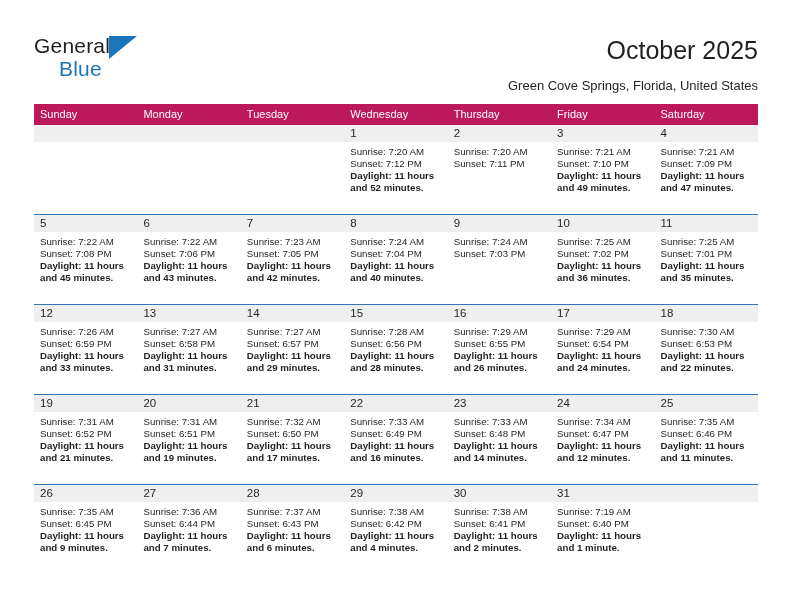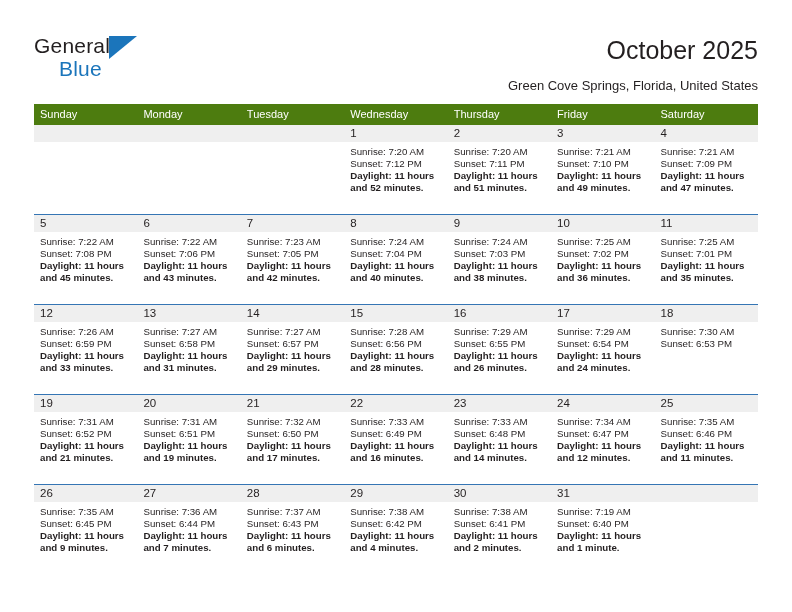--- a/index.html
+++ b/index.html
@@ -83,21 +83,21 @@
   
   .calendar {
     position: absolute;
     left: 34px;
     top: 104px;
     width: 724px;
   }
   .cal-head {
     display: flex;
     width: 100%;
-    background: #4d7c0f;
+    background: #be185d;
     height: 21px;
   }
   .cal-head .cell {
     flex: 1 1 0;
     min-width: 0;
     color: #ffffff;
     font-size: 11px;
     line-height: 21px;
     padding-left: 6px;
     white-space: nowrap;
@@ -180,21 +180,20 @@
               <div>Sunrise: 7:20 AM</div>
               <div>Sunset: 7:12 PM</div>
               <div class="daylight">Daylight: 11 hours and 52 minutes.</div>
             </div>
           </div>
           <div class="day">
             <span class="datenum">2</span>
             <div class="info">
               <div>Sunrise: 7:20 AM</div>
               <div>Sunset: 7:11 PM</div>
-              <div class="daylight">Daylight: 11 hours and 51 minutes.</div>
             </div>
           </div>
           <div class="day">
             <span class="datenum">3</span>
             <div class="info">
               <div>Sunrise: 7:21 AM</div>
               <div>Sunset: 7:10 PM</div>
               <div class="daylight">Daylight: 11 hours and 49 minutes.</div>
             </div>
           </div>
@@ -238,21 +237,20 @@
               <div>Sunrise: 7:24 AM</div>
               <div>Sunset: 7:04 PM</div>
               <div class="daylight">Daylight: 11 hours and 40 minutes.</div>
             </div>
           </div>
           <div class="day">
             <span class="datenum">9</span>
             <div class="info">
               <div>Sunrise: 7:24 AM</div>
               <div>Sunset: 7:03 PM</div>
-              <div class="daylight">Daylight: 11 hours and 38 minutes.</div>
             </div>
           </div>
           <div class="day">
             <span class="datenum">10</span>
             <div class="info">
               <div>Sunrise: 7:25 AM</div>
               <div>Sunset: 7:02 PM</div>
               <div class="daylight">Daylight: 11 hours and 36 minutes.</div>
             </div>
           </div>
@@ -312,20 +310,21 @@
               <div>Sunrise: 7:29 AM</div>
               <div>Sunset: 6:54 PM</div>
               <div class="daylight">Daylight: 11 hours and 24 minutes.</div>
             </div>
           </div>
           <div class="day">
             <span class="datenum">18</span>
             <div class="info">
               <div>Sunrise: 7:30 AM</div>
               <div>Sunset: 6:53 PM</div>
+              <div class="daylight">Daylight: 11 hours and 22 minutes.</div>
             </div>
           </div>
         </div>
         <div class="week">
           <div class="day">
             <span class="datenum">19</span>
             <div class="info">
               <div>Sunrise: 7:31 AM</div>
               <div>Sunset: 6:52 PM</div>
               <div class="daylight">Daylight: 11 hours and 21 minutes.</div>

